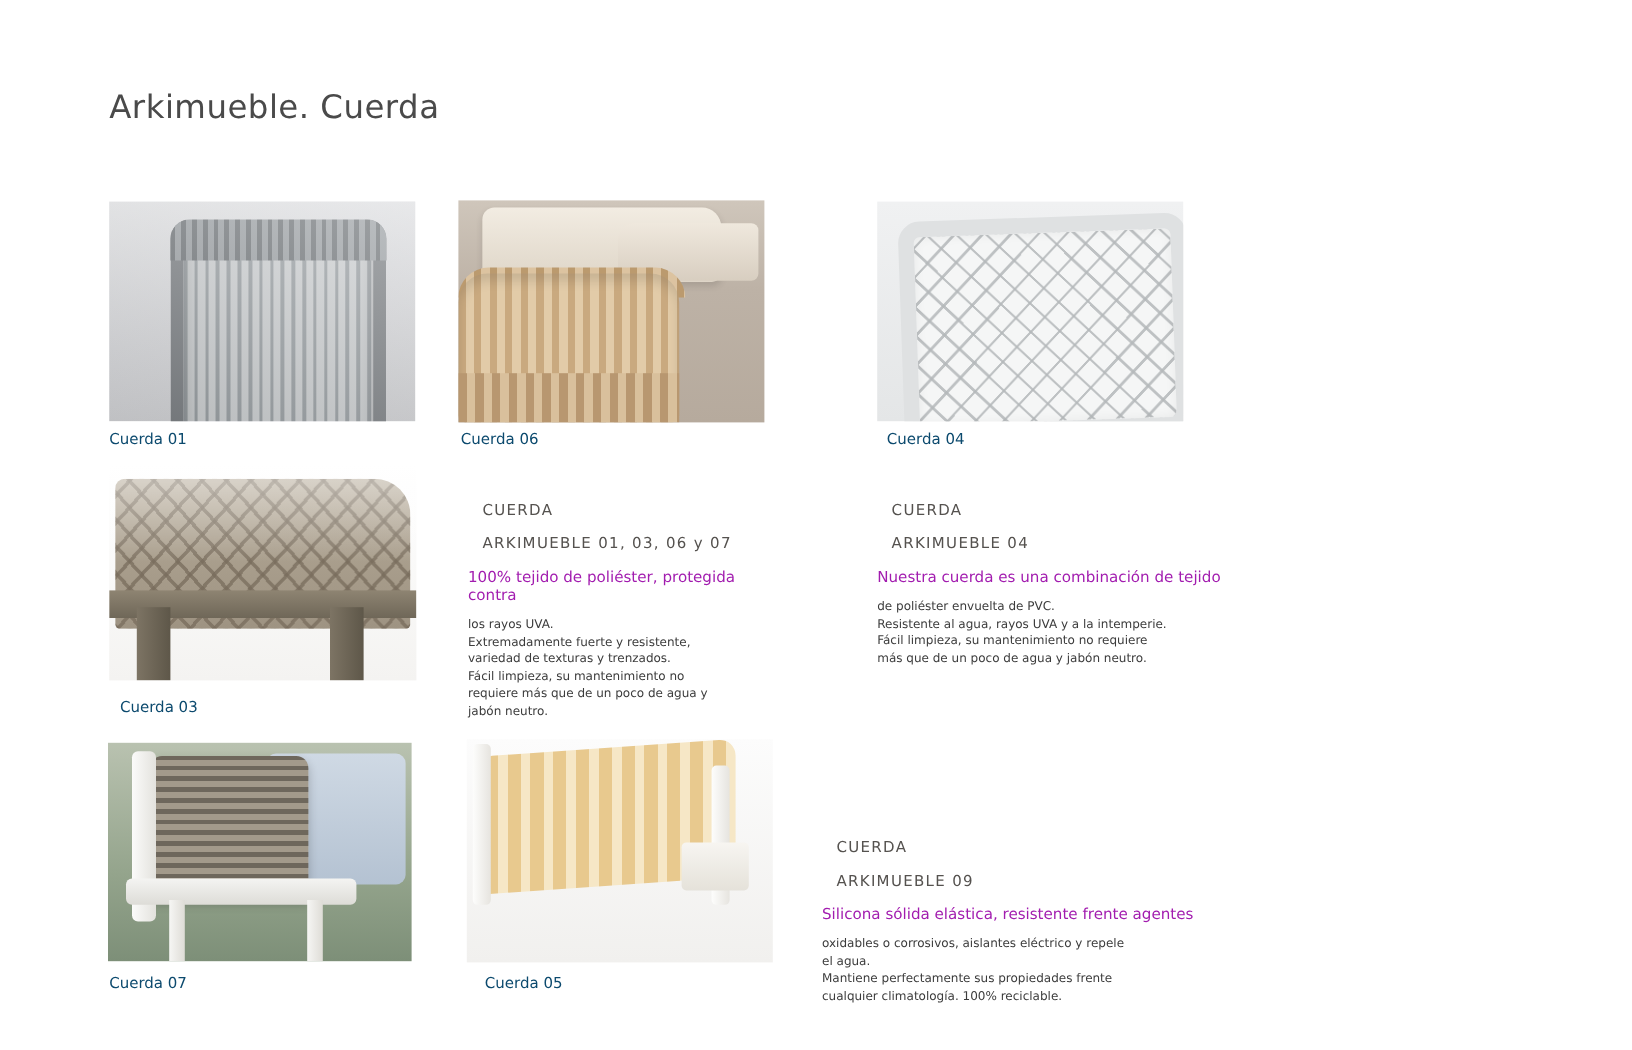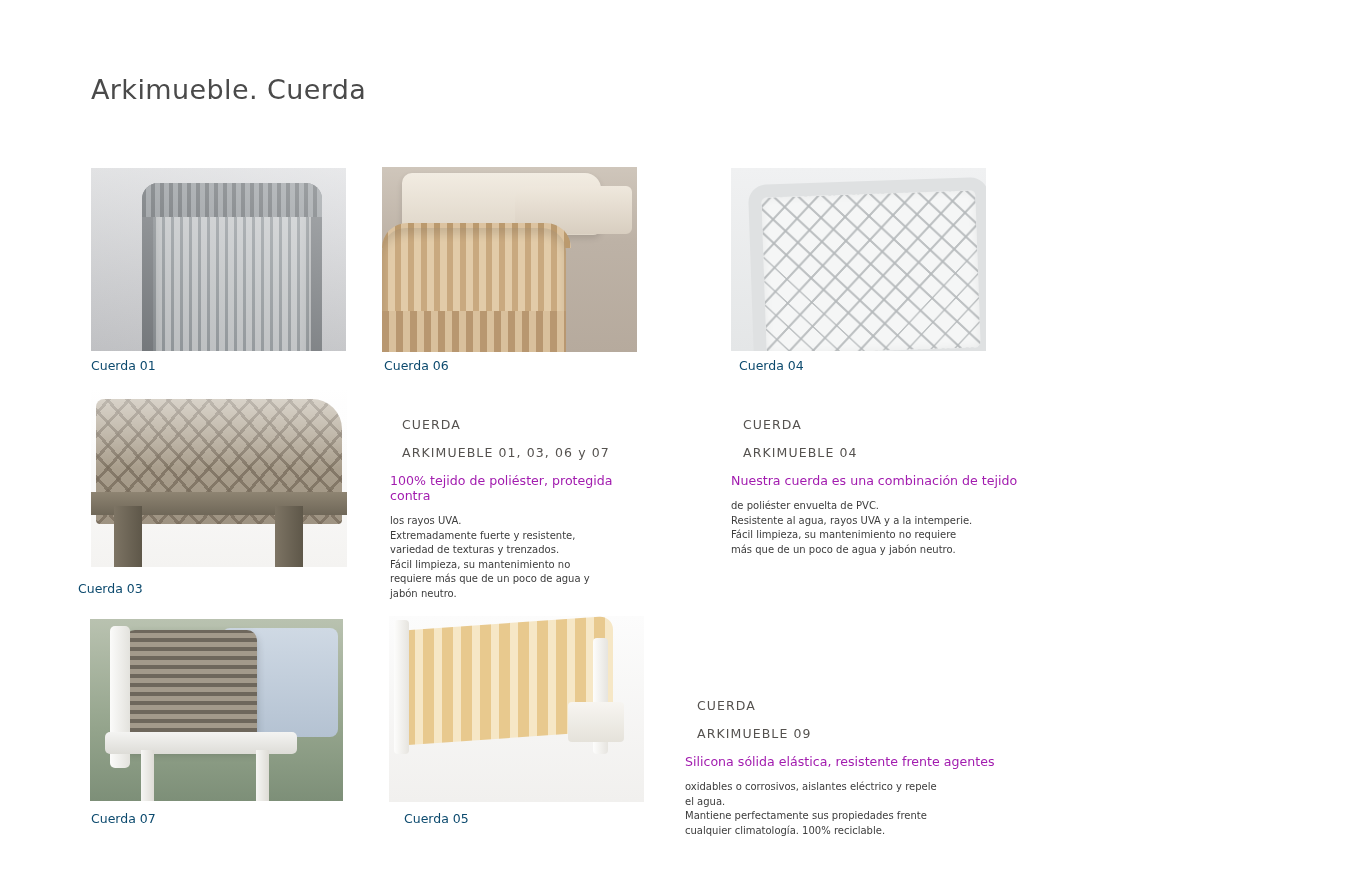--- a/index.html
+++ b/index.html
@@ -256,21 +256,21 @@
 
   <div class="photo p03" style="left:91px; top:388px; width:256px; height:179px;">
     <div class="ph-inner">
       <div class="seat"></div>
       <div class="rail"></div>
       <div class="leg l"></div>
       <div class="leg r"></div>
       <div class="bg"></div>
     </div>
   </div>
-  <div class="caption" style="left:78px; top:581px;">Cuerda 03</div>
+  <div class="caption" style="left:100px; top:581px;">Cuerda 03</div>
 
   <div class="txt-block" style="left:390px; top:405px; width:262px;">
     <div class="txt-head">CUERDA</div>
     <div class="txt-head">ARKIMUEBLE 01, 03, 06 y 07</div>
     <p class="txt-lead">100% tejido de poliéster, protegida contra</p>
     <p class="txt-body">los rayos UVA.
 Extremadamente fuerte y resistente,
 variedad de texturas y trenzados.
 Fácil limpieza, su mantenimiento no
 requiere más que de un poco de agua y

